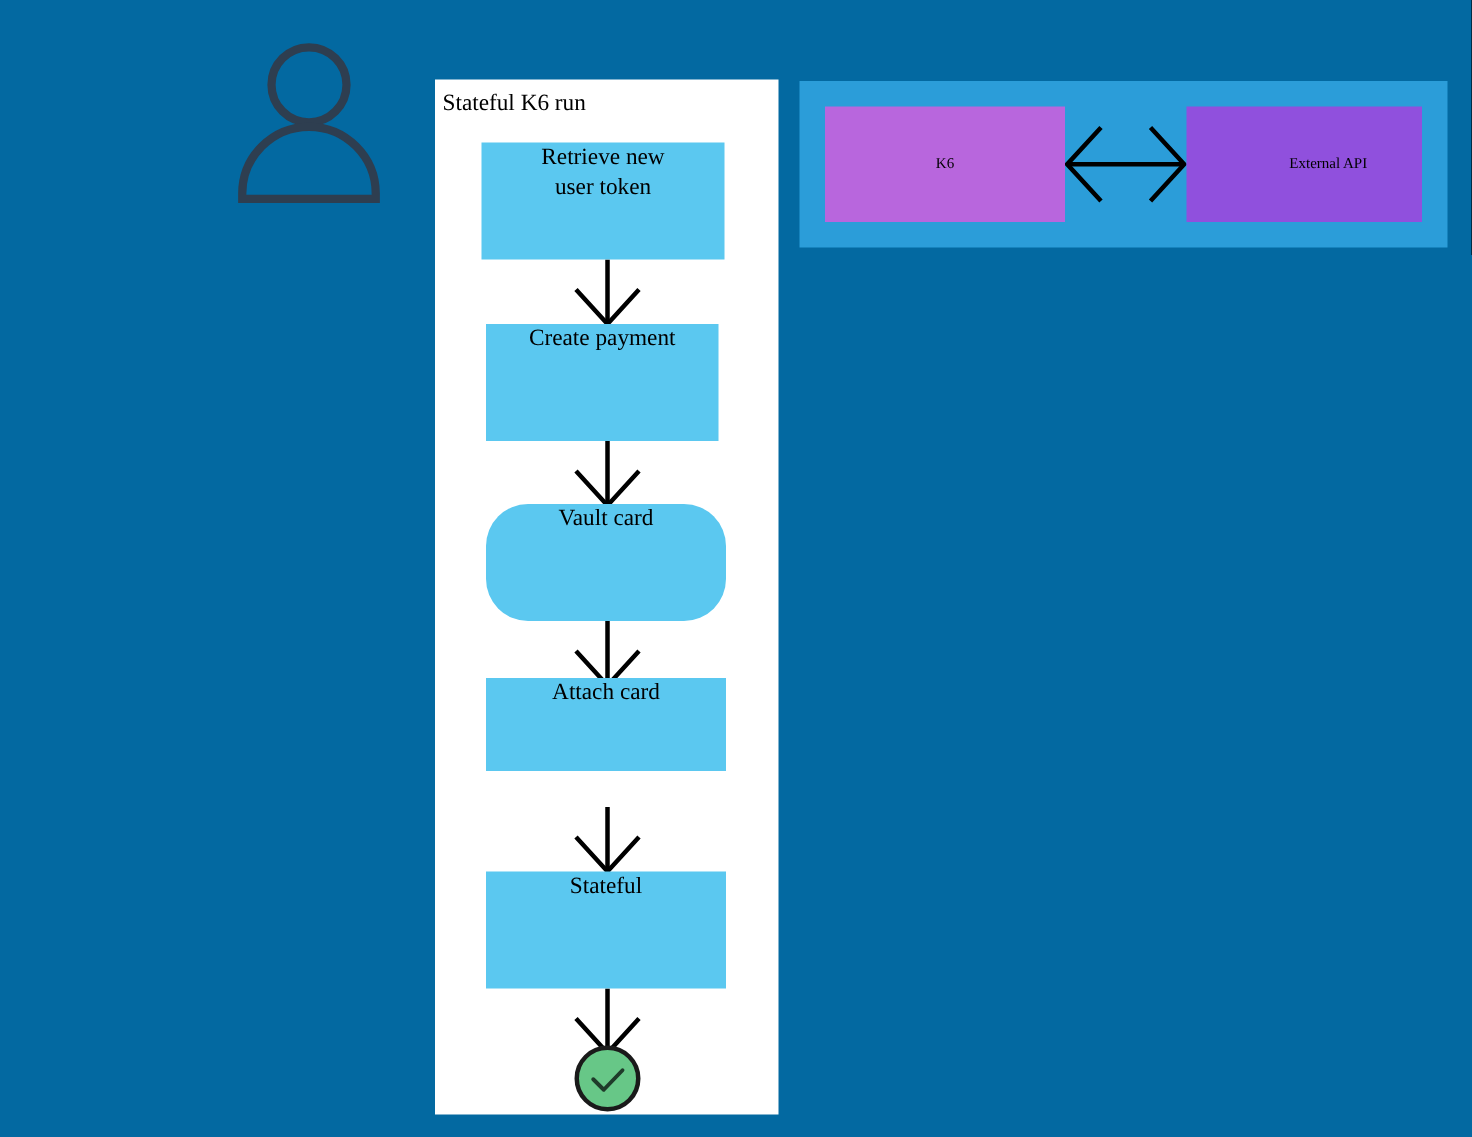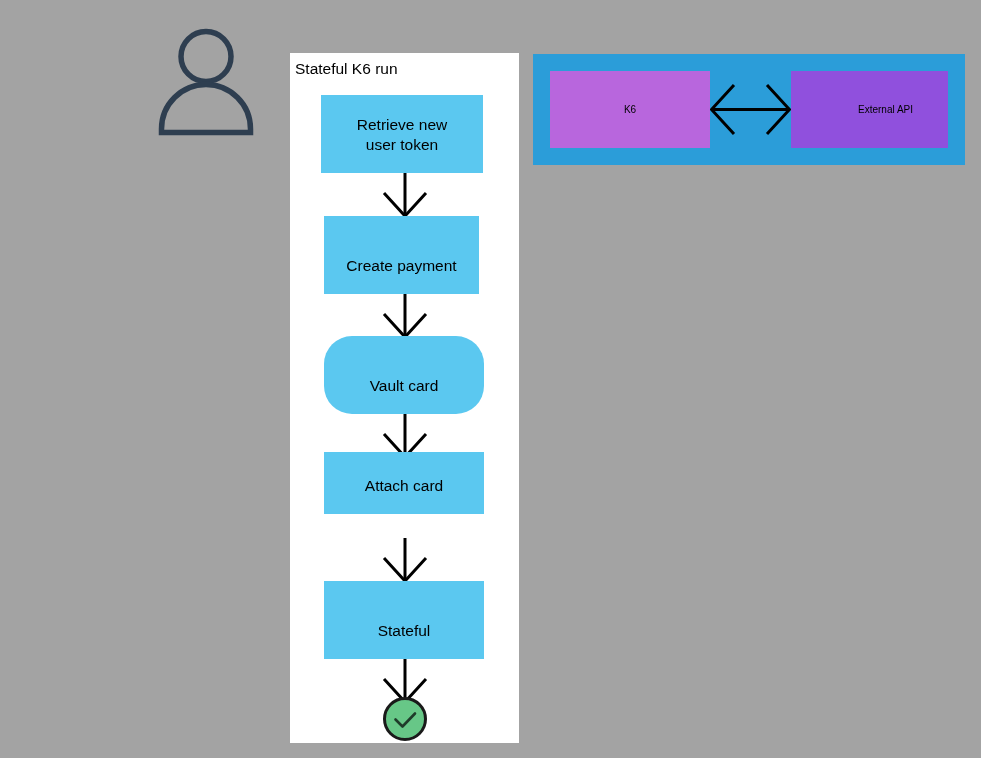--- a/index.html
+++ b/index.html
@@ -8,22 +8,23 @@
     padding: 0;
     background: #000000;
   }
   body {
     font-family: "Liberation Sans", sans-serif;
   }
   #canvas {
     position: relative;
     width: 981px;
     height: 758px;
-    background: #a3a3a3;
+    background: #0369a1;
     overflow: hidden;
+    font-family: Liberation Serif, serif;
   }
 
   
   #actor-icon {
     position: absolute;
     left: 158px;
     top: 28px;
     width: 96px;
     height: 108px;
   }
@@ -45,28 +46,28 @@
     color: #000000;
     white-space: nowrap;
     line-height: 20px;
   }
 
   
   .step-box {
     position: absolute;
     background: #5bc8f0;
     display: flex;
-    align-items: flex-end;
+    align-items: flex-start;
     justify-content: center;
     text-align: center;
     color: #000000;
     font-size: 15.5px;
     line-height: 20px;
     box-sizing: border-box;
-    padding: 18px 6px;
+    padding: 0 6px;
   }
 
   .flow-arrow {
     position: absolute;
     pointer-events: none;
   }
 
   
   #success-node {
     position: absolute;

